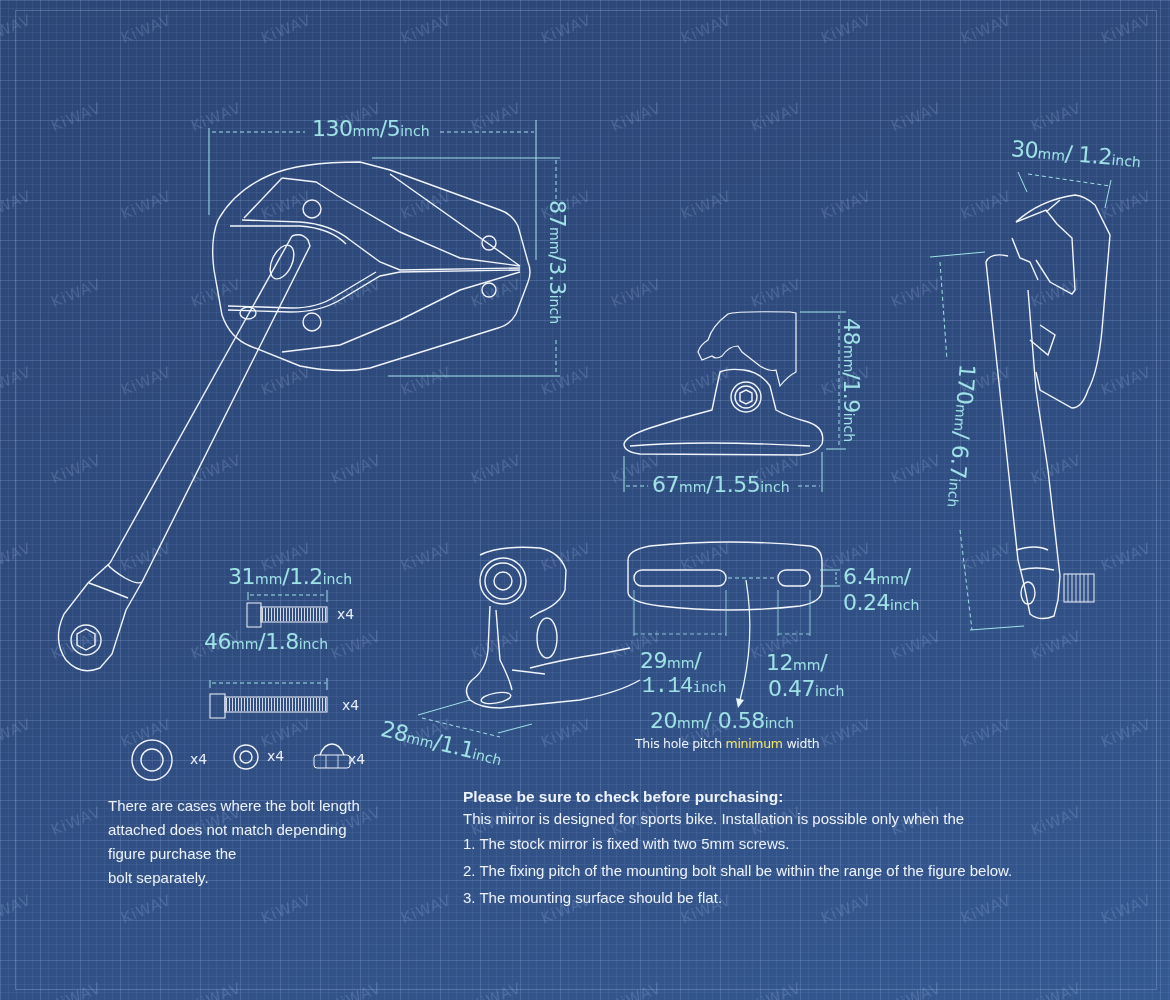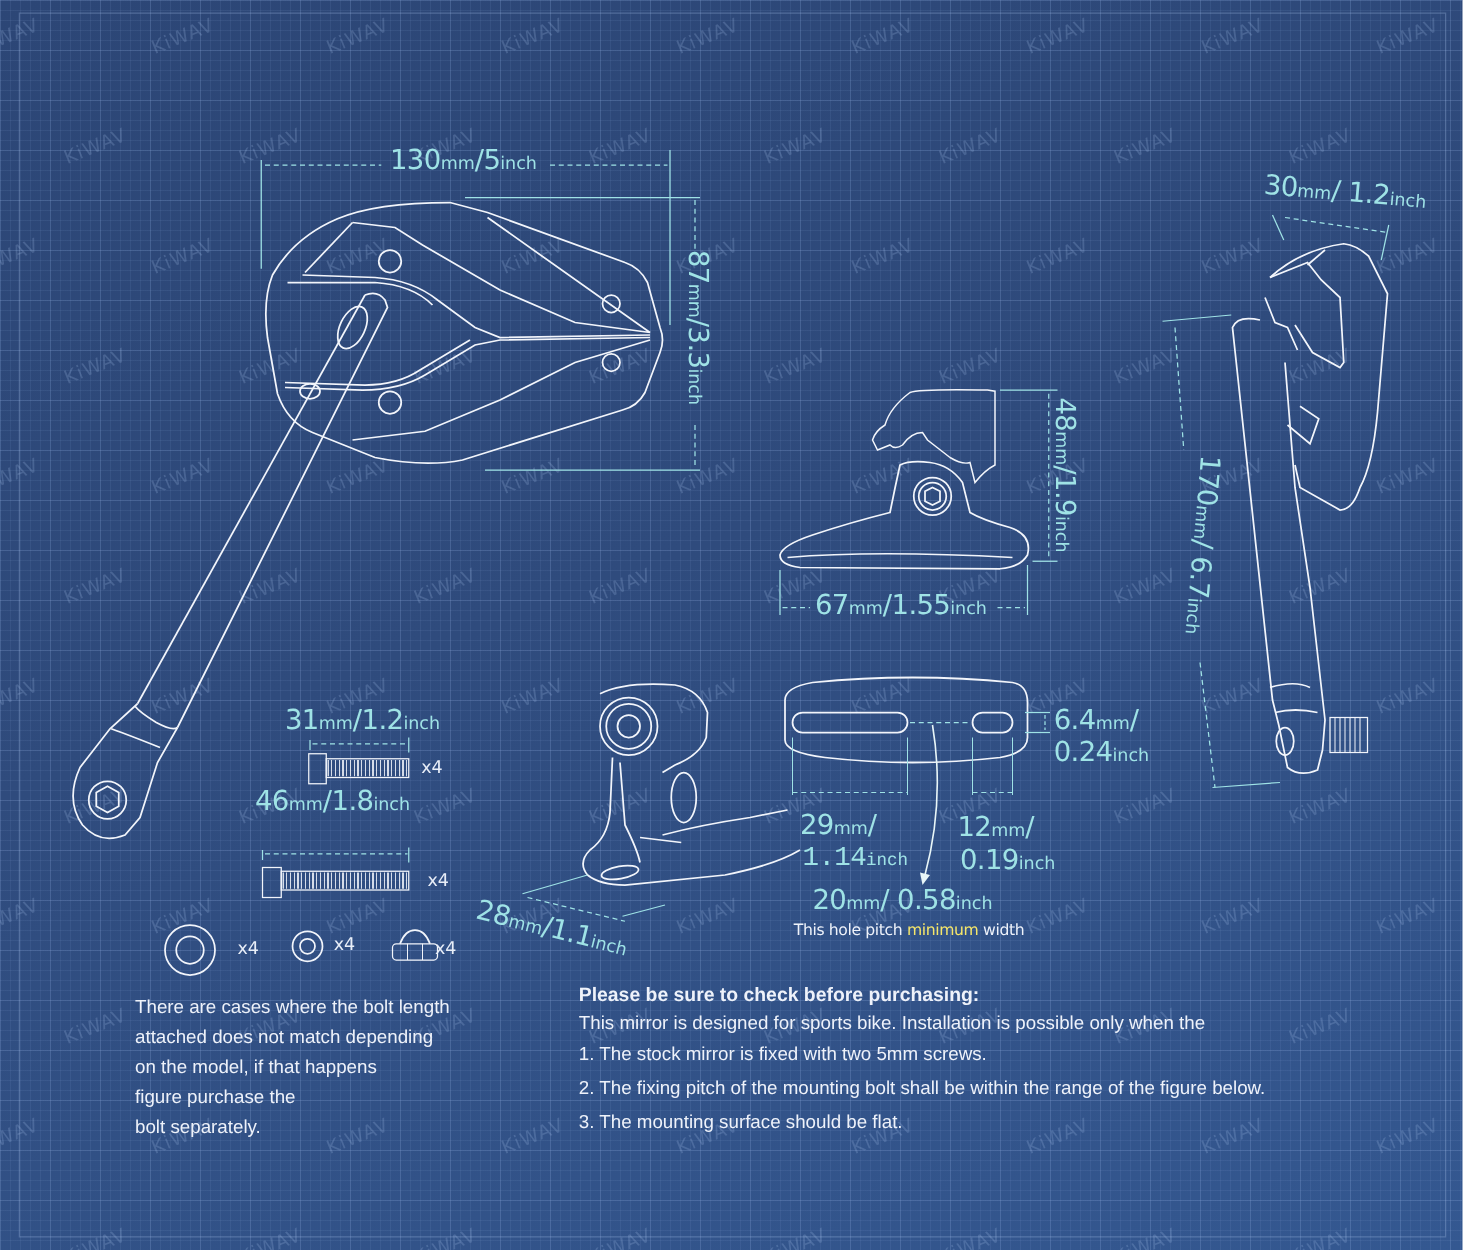--- a/index.html
+++ b/index.html
@@ -336,21 +336,21 @@
   <div class="dim" style="left:640px;top:650px;">
     <span class="big">29</span><span class="small">mm</span><span class="big">/</span>
   </div>
   <div class="dim" style="left:642px;top:676px;font-family:Liberation Mono, monospace;">
     <span class="big">1.14</span><span class="small">inch</span>
   </div>
   <div class="dim" style="left:766px;top:652px;">
     <span class="big">12</span><span class="small">mm</span><span class="big">/</span>
   </div>
   <div class="dim" style="left:768px;top:678px;">
-    <span class="big">0.19</span><span class="small">inch</span>
+    <span class="big">0.47</span><span class="small">inch</span>
   </div>
   <div class="dim" style="left:650px;top:710px;">
     <span class="big">20</span><span class="small">mm</span><span class="big">/ </span><span class="big">0.58</span><span class="small">inch</span>
   </div>
   <div class="caption" style="left:635px;top:736px;">
     <span>This hole pitch </span><span class="hl">minimum</span><span> width</span>
   </div>
 
   <div class="dim" style="left:228px;top:566px;">
     <span class="big">31</span><span class="small">mm</span><span class="big">/</span><span class="big">1.2</span><span class="small">inch</span>
@@ -360,21 +360,20 @@
     <span class="big">46</span><span class="small">mm</span><span class="big">/</span><span class="big">1.8</span><span class="small">inch</span>
   </div>
   <div class="qty" style="left:342px;top:697px;">x4</div>
   <div class="qty" style="left:190px;top:751px;">x4</div>
   <div class="qty" style="left:267px;top:748px;">x4</div>
   <div class="qty" style="left:348px;top:751px;">x4</div>
 
   <div class="note" style="left:108px;top:794px;">
     <div>There are cases where the bolt length</div>
     <div>attached does not match depending</div>
-    <div>on the model, if that happens</div>
     <div>figure purchase the</div>
     <div>bolt separately.</div>
   </div>
 
   <div class="check">
     <div class="title">Please be sure to check before purchasing:</div>
     <div class="body">
       <div>This mirror is designed for sports bike. Installation is possible only when the</div>
     </div>
     <div class="item">1. The stock mirror is fixed with two 5mm screws.</div>

